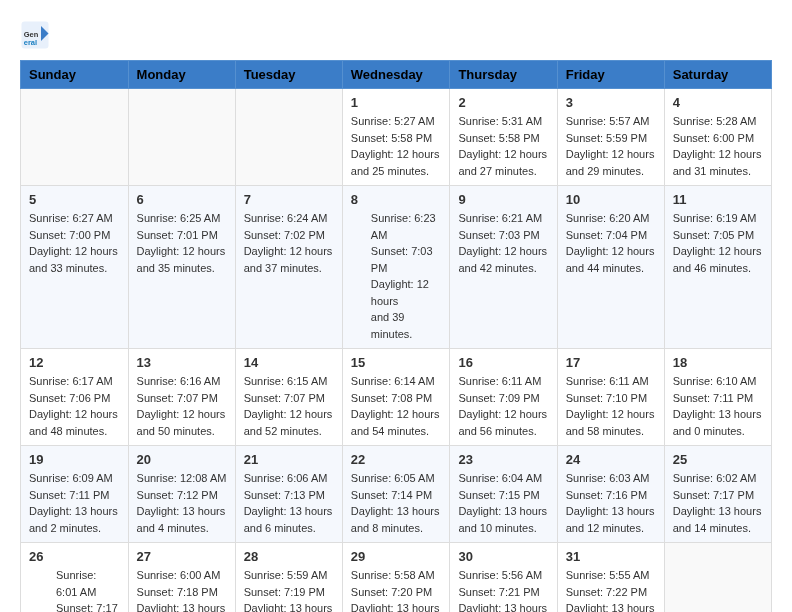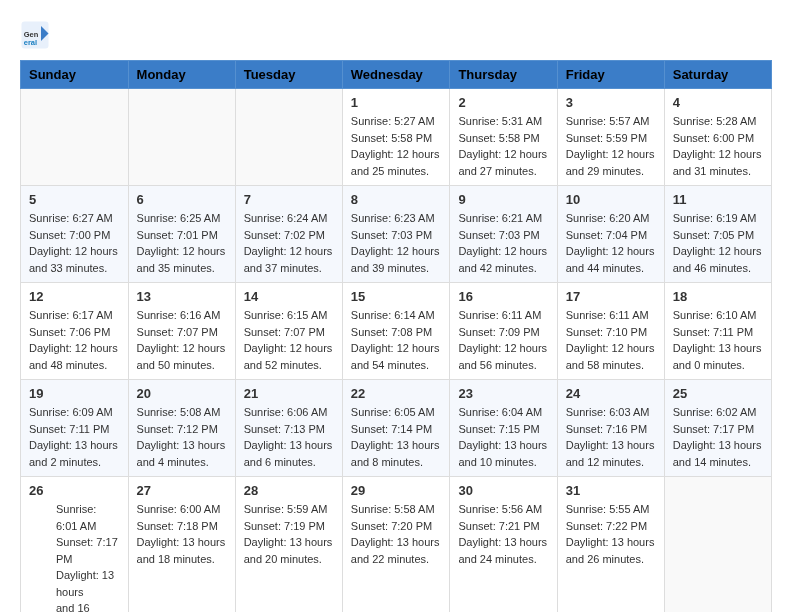--- a/index.html
+++ b/index.html
@@ -171,21 +171,21 @@
         </td>
         <td>
           <span class="day-number">7</span>
           <div class="day-info" style="white-space: pre-line;">Sunrise: 6:24 AM
 Sunset: 7:02 PM
 Daylight: 12 hours
 and 37 minutes.</div>
         </td>
         <td>
           <span class="day-number">8</span>
-          <div class="day-info" style="white-space: pre-line;">Sunrise: 6:23 AM
+          <div class="day-info" style="white-space: pre-line; margin-left: 20px;">Sunrise: 6:23 AM
 Sunset: 7:03 PM
 Daylight: 12 hours
 and 39 minutes.</div>
         </td>
         <td>
           <span class="day-number">9</span>
           <div class="day-info" style="white-space: pre-line;">Sunrise: 6:21 AM
 Sunset: 7:03 PM
 Daylight: 12 hours
 and 42 minutes.</div>
@@ -259,21 +259,21 @@
       <tr>
         <td>
           <span class="day-number">19</span>
           <div class="day-info" style="white-space: pre-line;">Sunrise: 6:09 AM
 Sunset: 7:11 PM
 Daylight: 13 hours
 and 2 minutes.</div>
         </td>
         <td>
           <span class="day-number">20</span>
-          <div class="day-info" style="white-space: pre-line;">Sunrise: 5:08 AM
+          <div class="day-info" style="white-space: pre-line;">Sunrise: 12:08 AM
 Sunset: 7:12 PM
 Daylight: 13 hours
 and 4 minutes.</div>
         </td>
         <td>
           <span class="day-number">21</span>
           <div class="day-info" style="white-space: pre-line;">Sunrise: 6:06 AM
 Sunset: 7:13 PM
 Daylight: 13 hours
 and 6 minutes.</div>

